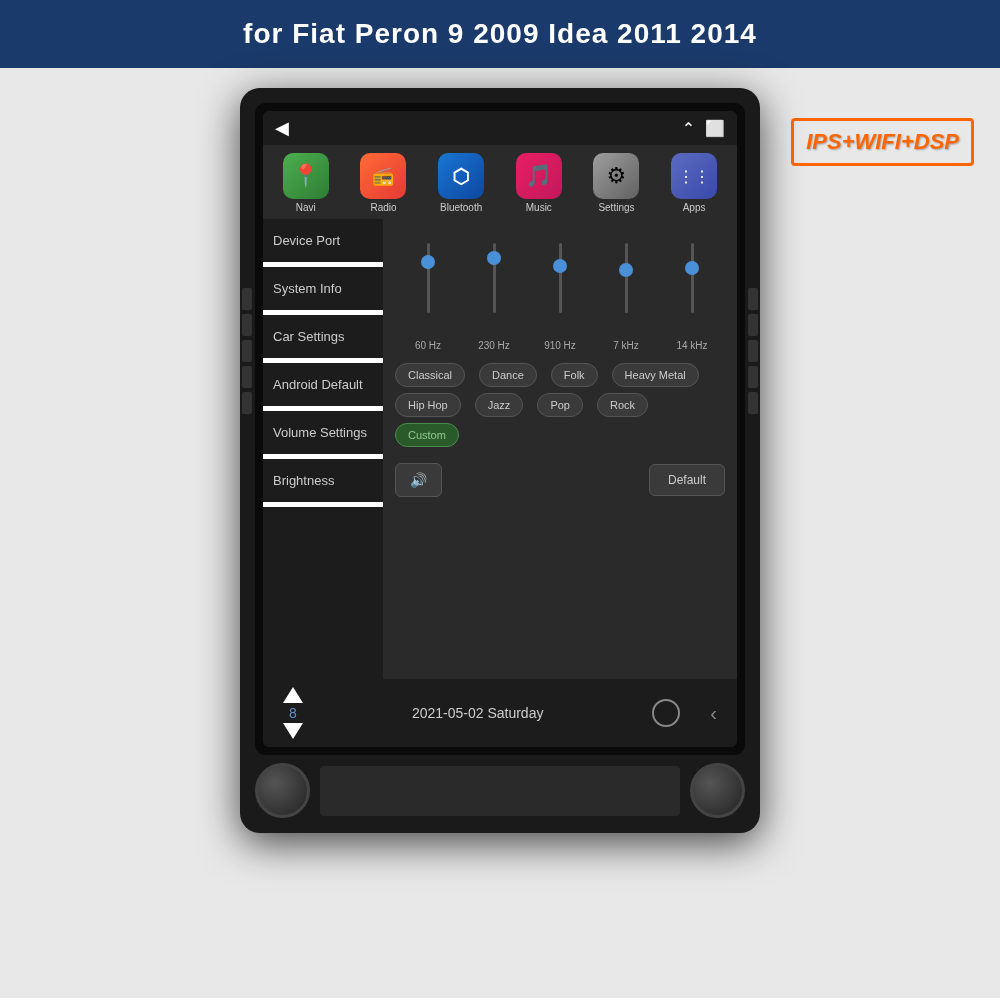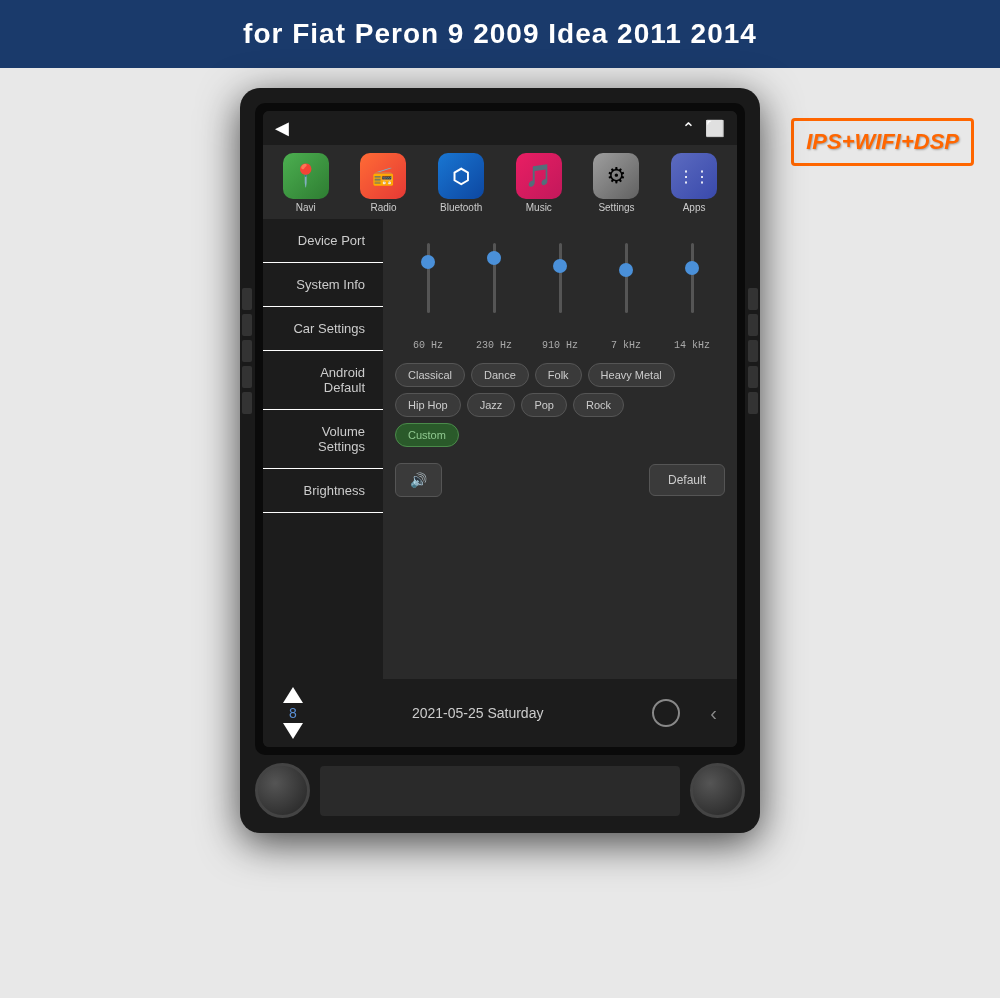--- a/index.html
+++ b/index.html
@@ -141,26 +141,26 @@
     }
 
     
     .sidebar {
       width: 120px;
       background: #1c1c1c;
       flex-shrink: 0;
     }
 
     .sidebar-item {
-      padding: 14px 18px;
+      padding: 14px 10px;
       color: #ccc;
       font-size: 13px;
-      text-align: right;
+      text-align: left;
       cursor: pointer;
-      border-bottom: 1px solid #ffffff;
+      border-bottom: 5px solid #ffffff;
     }
 
     .sidebar-item.active {
       background: #3a6bc4;
       color: white;
       border-radius: 4px;
       margin: 0 4px;
     }
 
     
@@ -206,27 +206,26 @@
       top: 15px;
     }
 
     .eq-label {
       color: #aaa;
       font-size: 10px;
       margin-top: 20px;
       position: absolute;
       bottom: -18px;
       white-space: nowrap;
-      font-family: Liberation Mono, monospace;
     }
 
     
     .genre-row {
       display: flex;
-      gap: 6px;
+      gap: 14px;
       margin-bottom: 6px;
       flex-wrap: wrap;
     }
 
     .genre-btn {
       background: #3a3a3a;
       color: #ccc;
       border: 1px solid #555;
       border-radius: 20px;
       padding: 5px 12px;
@@ -520,21 +519,21 @@
 
           </div>
         </div>
 
         <div class="nav-bar">
           <div class="nav-bar-left">
             <div class="triangle-up"></div>
             <span class="number">8</span>
             <div class="triangle-down"></div>
           </div>
-          <div class="nav-bar-center">2021-05-25  Saturday</div>
+          <div class="nav-bar-center">2021-05-02  Saturday</div>
           <div class="nav-bar-right">
             <div class="circle-btn"></div>
             <span class="back-chevron">‹</span>
           </div>
         </div>
 
       </div>
     </div>
 
     <div class="knobs-row">

